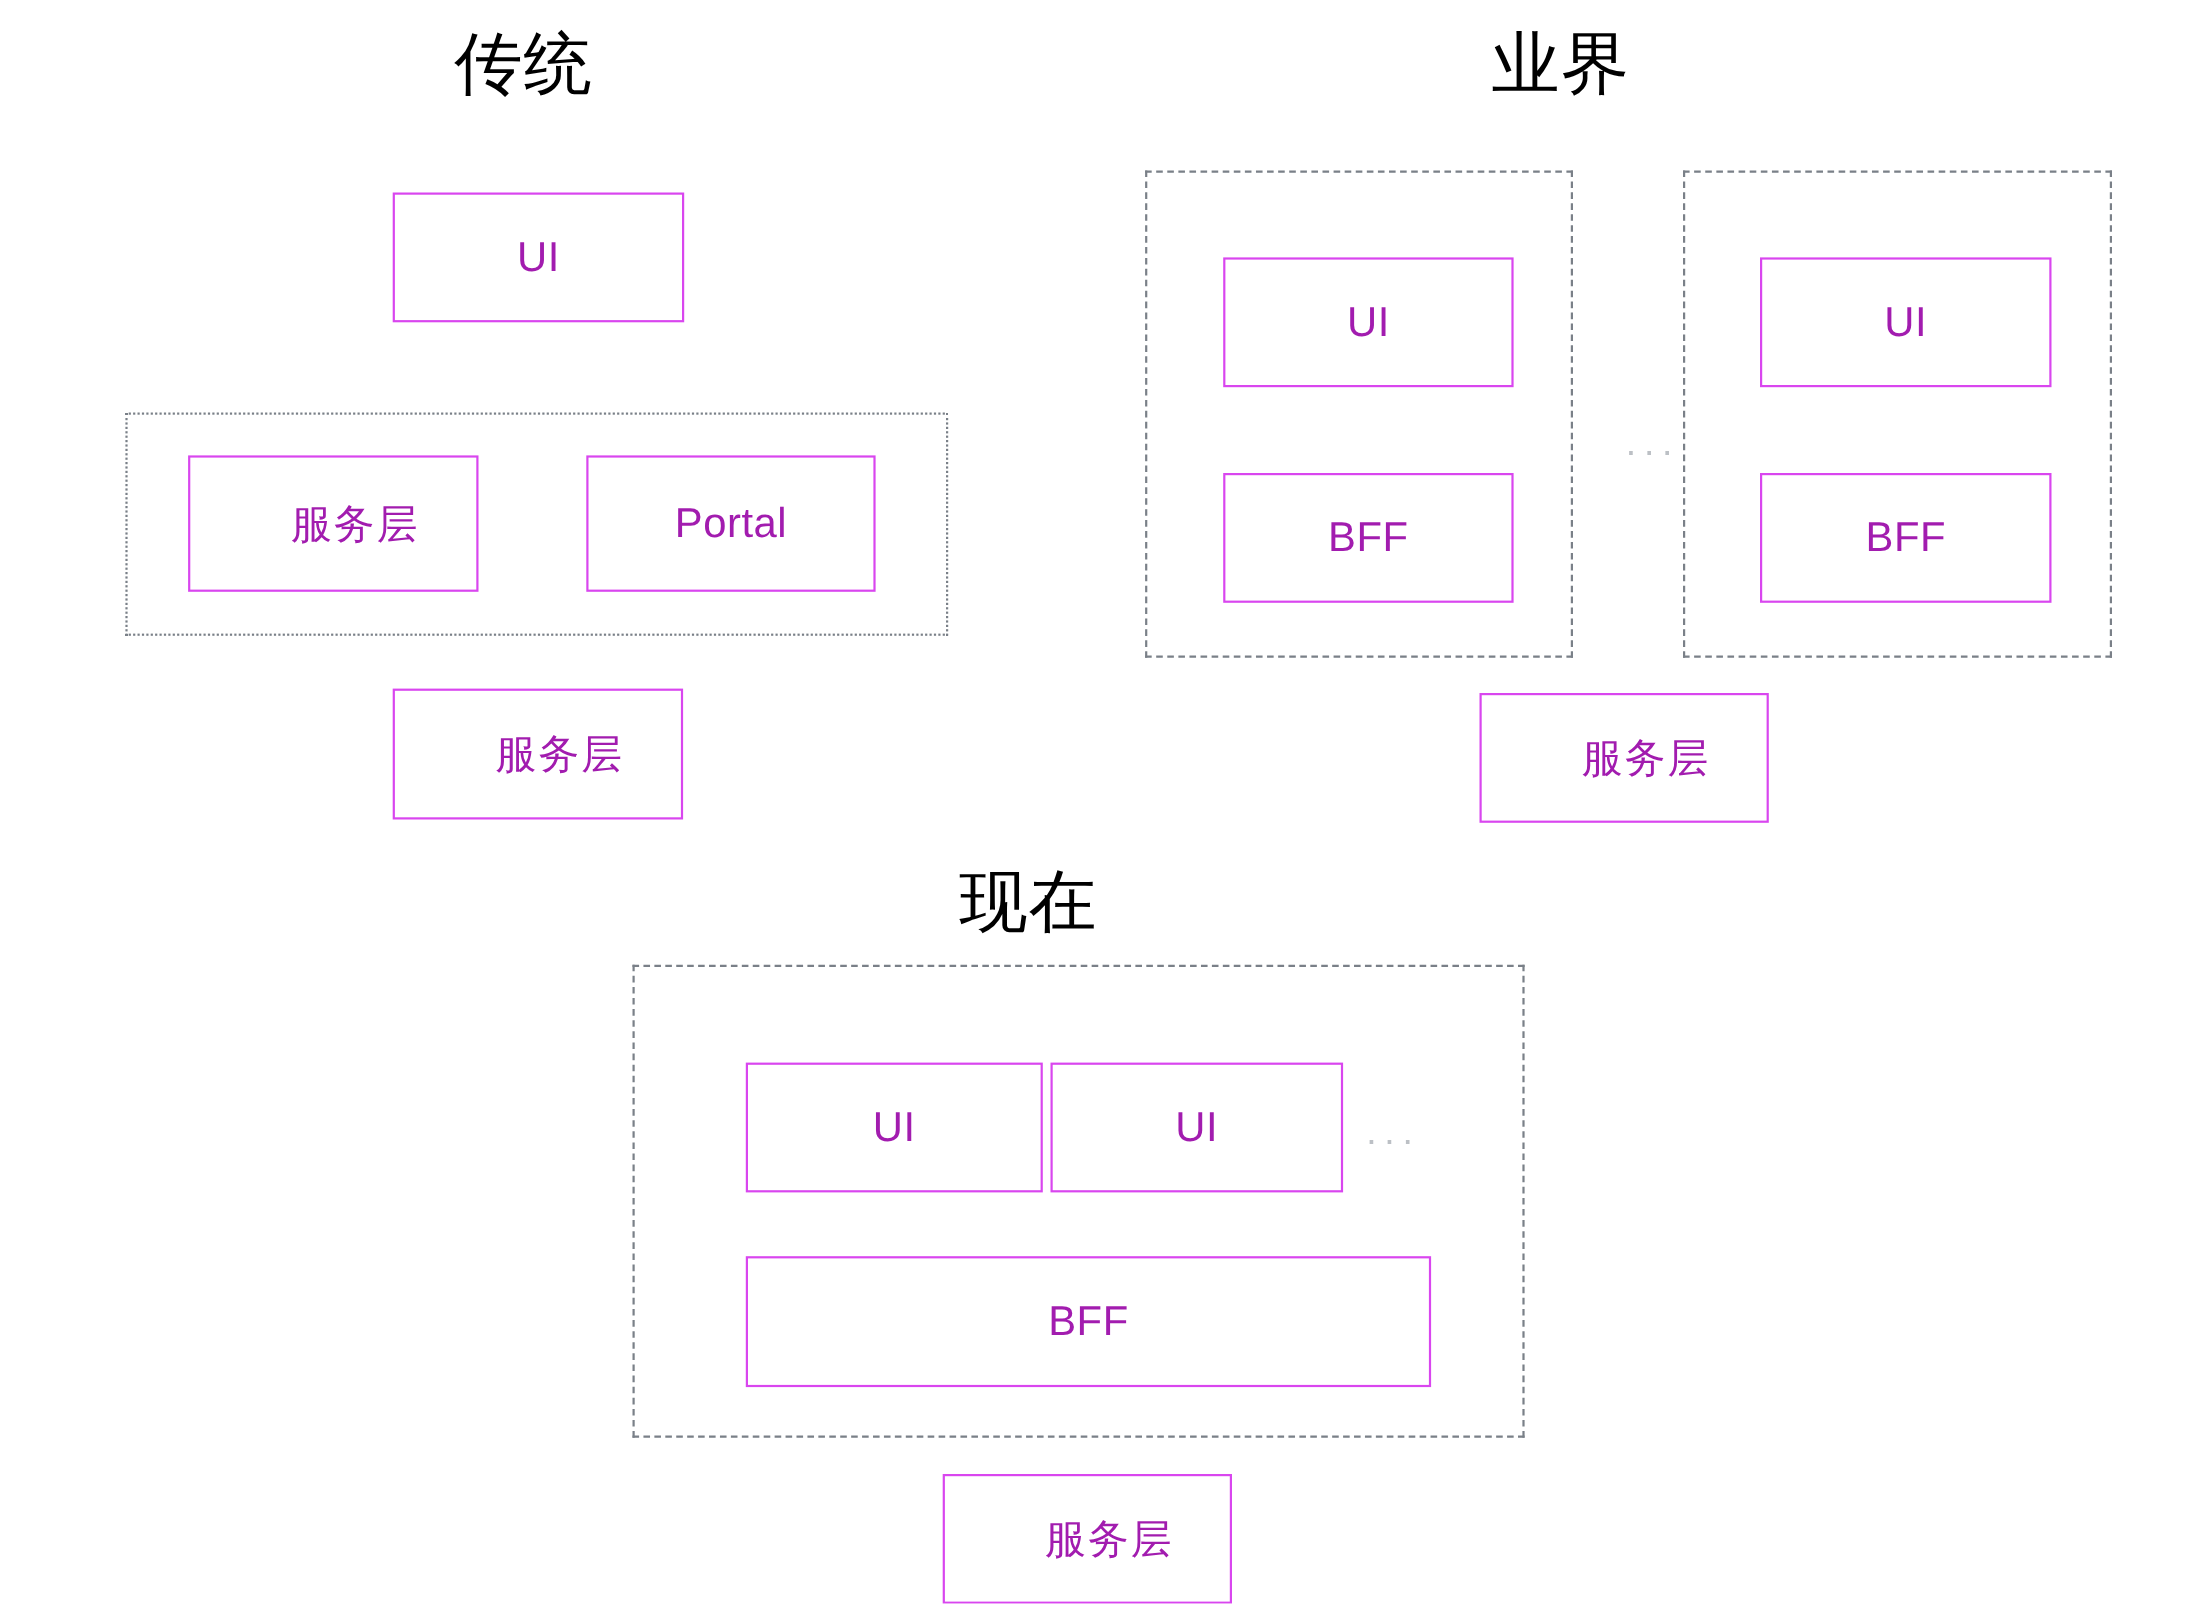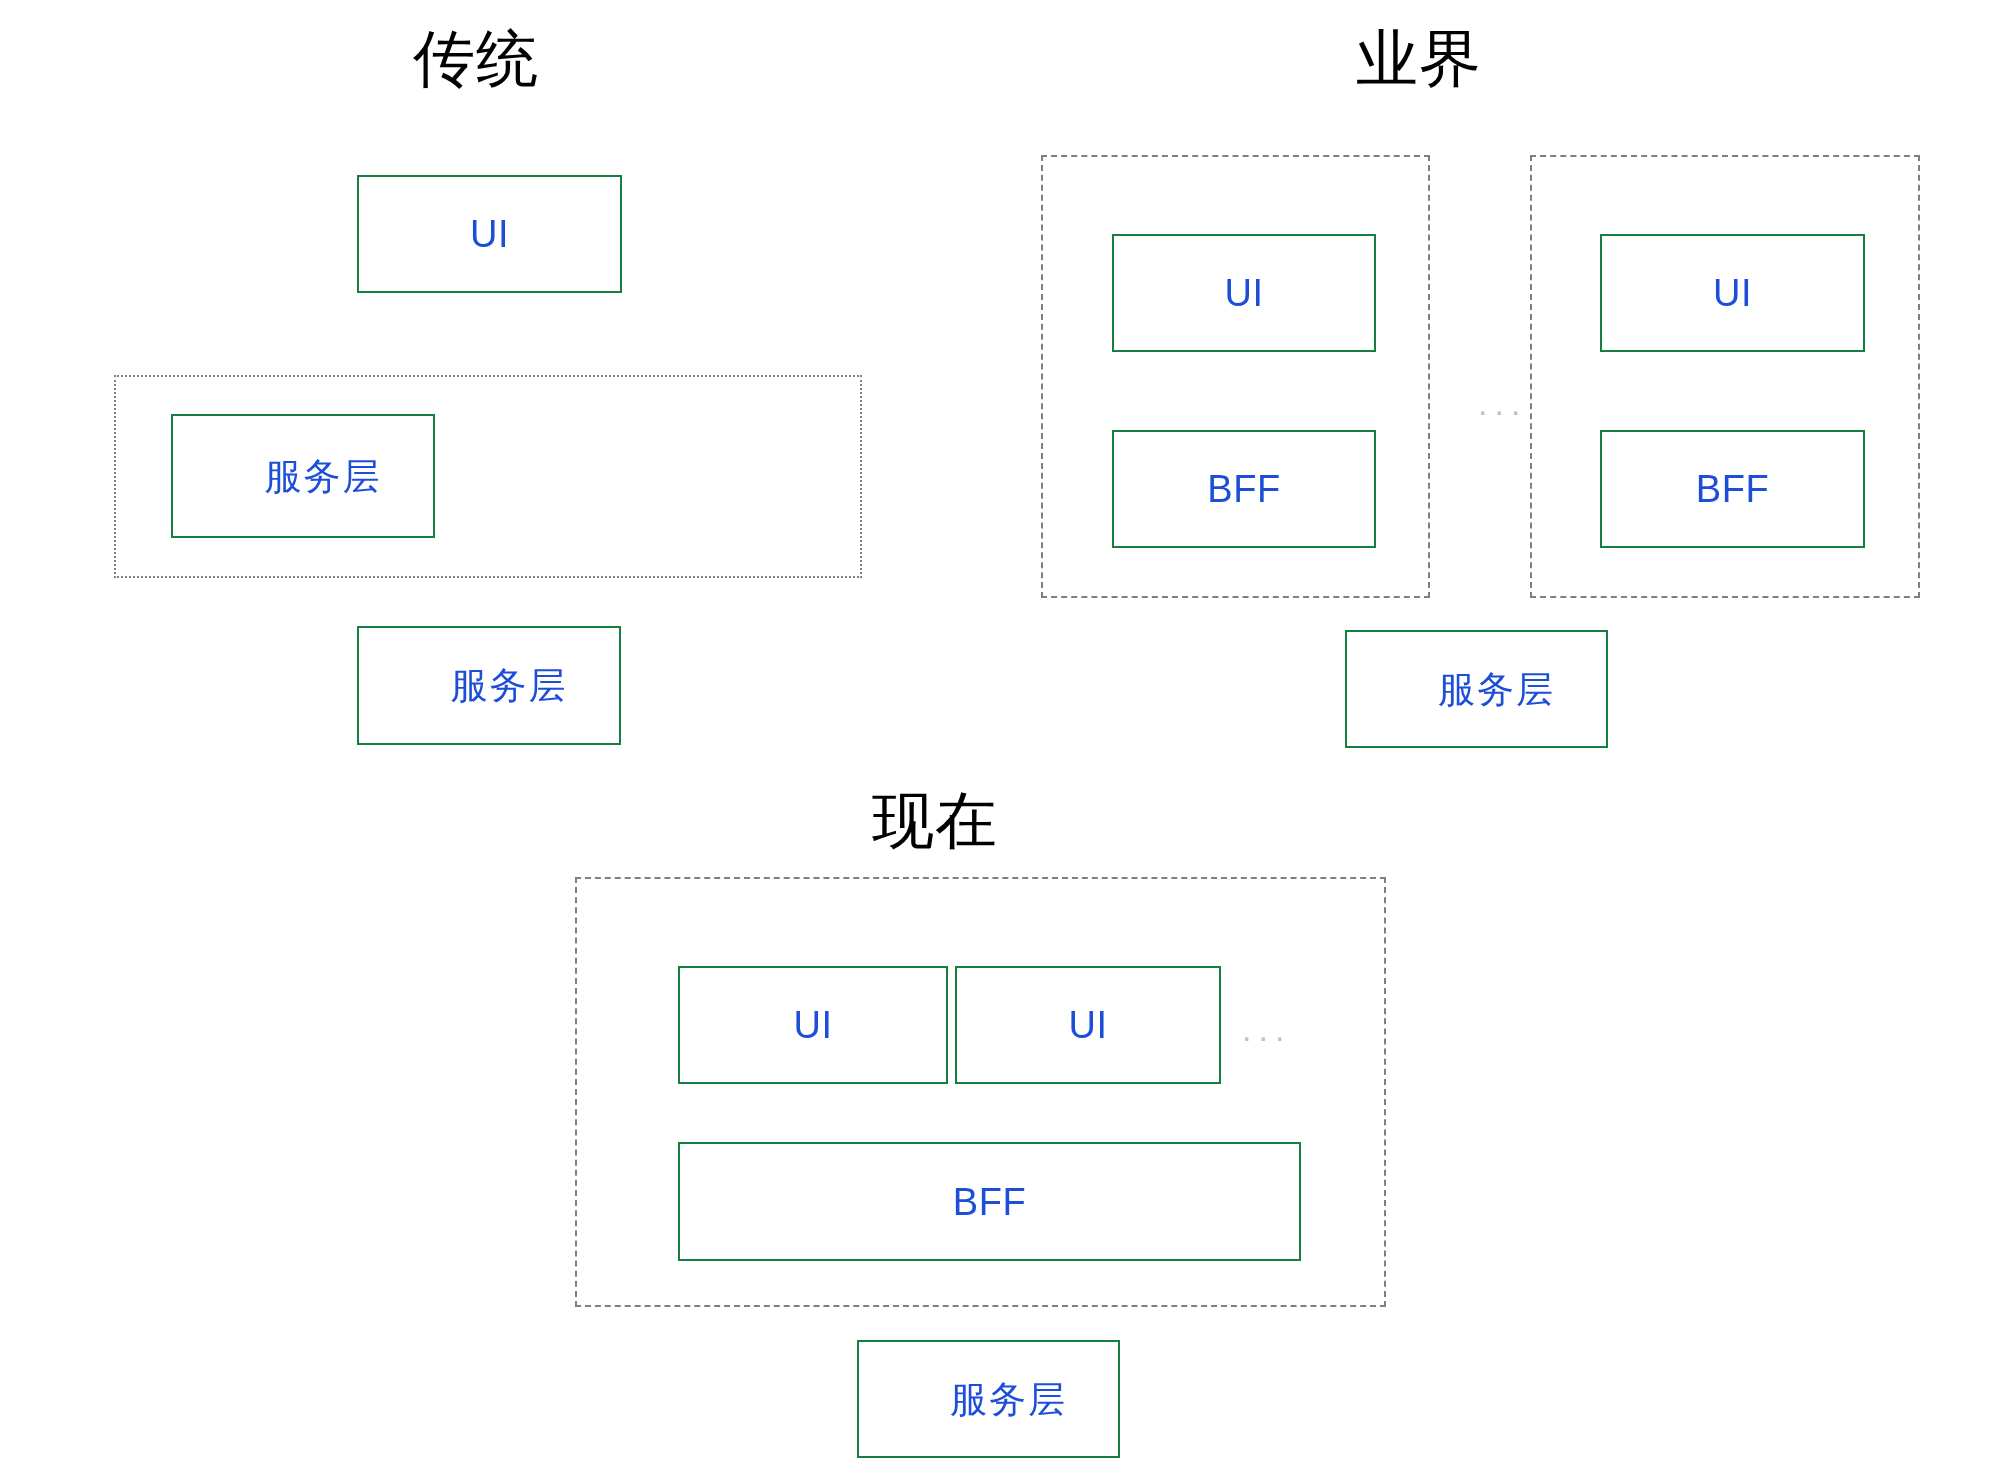--- a/index.html
+++ b/index.html
@@ -26,26 +26,26 @@
     font-weight: 400;
     line-height: 1;
     white-space: nowrap;
     letter-spacing: 1px;
   }
 
   
   .node {
     position: absolute;
     box-sizing: border-box;
-    border: 2px solid #15803d;
+    border: 2px solid #d946ef;
     background: #ffffff;
     display: flex;
     align-items: center;
     justify-content: center;
-    color: #1d4ed8;
+    color: #a21caf;
     font-size: 38px;
     font-weight: 400;
     line-height: 1;
     letter-spacing: 0.5px;
   }
   .node.cjk {
     font-size: 37px;
     letter-spacing: 2px;
     padding-left: 40px;
   }
@@ -78,20 +78,21 @@
 <div id="canvas">
 
   <div class="section-title" style="left:413px; top:28px;">传统</div>
 
   <div class="node" style="left:357px; top:175px; width:265px; height:118px;">UI</div>
 
   <div class="group" style="left:114px; top:375px; width:748px; height:203px;"></div>
 
   <div class="node cjk" style="left:171px; top:414px; width:264px; height:124px;">服务层</div>
 
+  <div class="node" style="left:533px; top:414px; width:263px; height:124px;">Portal</div>
 
   <div class="node cjk" style="left:357px; top:626px; width:264px; height:119px;">服务层</div>
 
   <div class="section-title" style="left:1356px; top:28px;">业界</div>
 
   <div class="group dashed" style="left:1041px; top:155px; width:389px; height:443px;"></div>
 
   <div class="node" style="left:1112px; top:234px; width:264px; height:118px;">UI</div>
 
   <div class="node" style="left:1112px; top:430px; width:264px; height:118px;">BFF</div>

